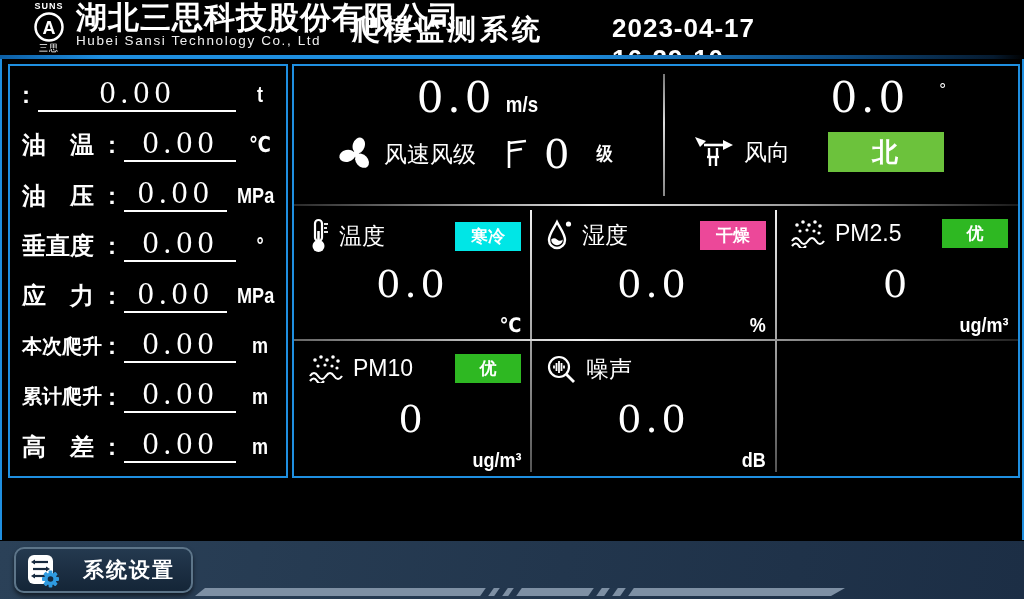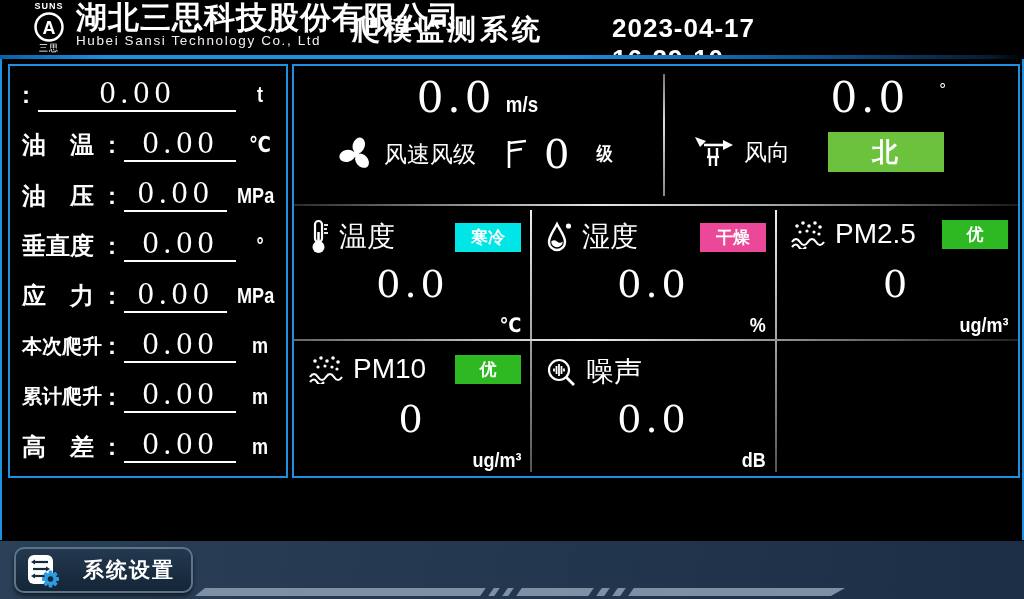--- a/index.html
+++ b/index.html
@@ -70,21 +70,21 @@
     background:linear-gradient(90deg,#2a2a2a,#e6e6e6 42%,#9a9a9a 70%,#1a1a1a);}
   .grid{position:absolute;left:0;top:140px;right:0;bottom:0;display:grid;
     grid-template-columns:237px 245px 1fr;grid-template-rows:1fr 1fr;}
   .gdiv-v1,.gdiv-v2{position:absolute;top:4px;bottom:4px;width:2px;
     background:linear-gradient(180deg,#f0f0f0,#555);}
   .gdiv-v1{left:236px;}.gdiv-v2{left:481px;}
   .gdiv-h{position:absolute;left:0;right:0;top:133px;height:2px;
     background:linear-gradient(90deg,#666,#eee 40%,#888 70%,#222);}
   .cell{position:relative;}
   .cell-head{position:absolute;left:14px;right:0;top:12px;display:flex;align-items:center;}
-  .cell-name{font-size:28px;margin-left:9px;}
+  .cell-name{font-size:23px;margin-left:9px;}
   .badge{margin-left:auto;margin-right:10px;min-width:66px;height:29px;line-height:29px;
     text-align:center;font-size:17px;font-weight:bold;color:#fff;padding:0 6px;}
   .cell-value{position:absolute;left:0;right:0;top:56px;text-align:center;font-size:38px;}
   .cell-unit{position:absolute;right:10px;bottom:4px;font-size:20px;font-weight:bold;transform:scaleX(.9);transform-origin:right;}
 
   .limit-box{left:6px;top:482px;width:280px;height:54px;display:flex;align-items:center;padding-left:22px;}
   .limit-label{font-size:26px;font-weight:bold;letter-spacing:11px;}
   .limit-dot{width:36px;height:36px;border-radius:50%;margin-left:14px;}
 
   .heights-box{left:290px;top:482px;width:728px;height:54px;display:flex;align-items:center;padding:0 20px;}

